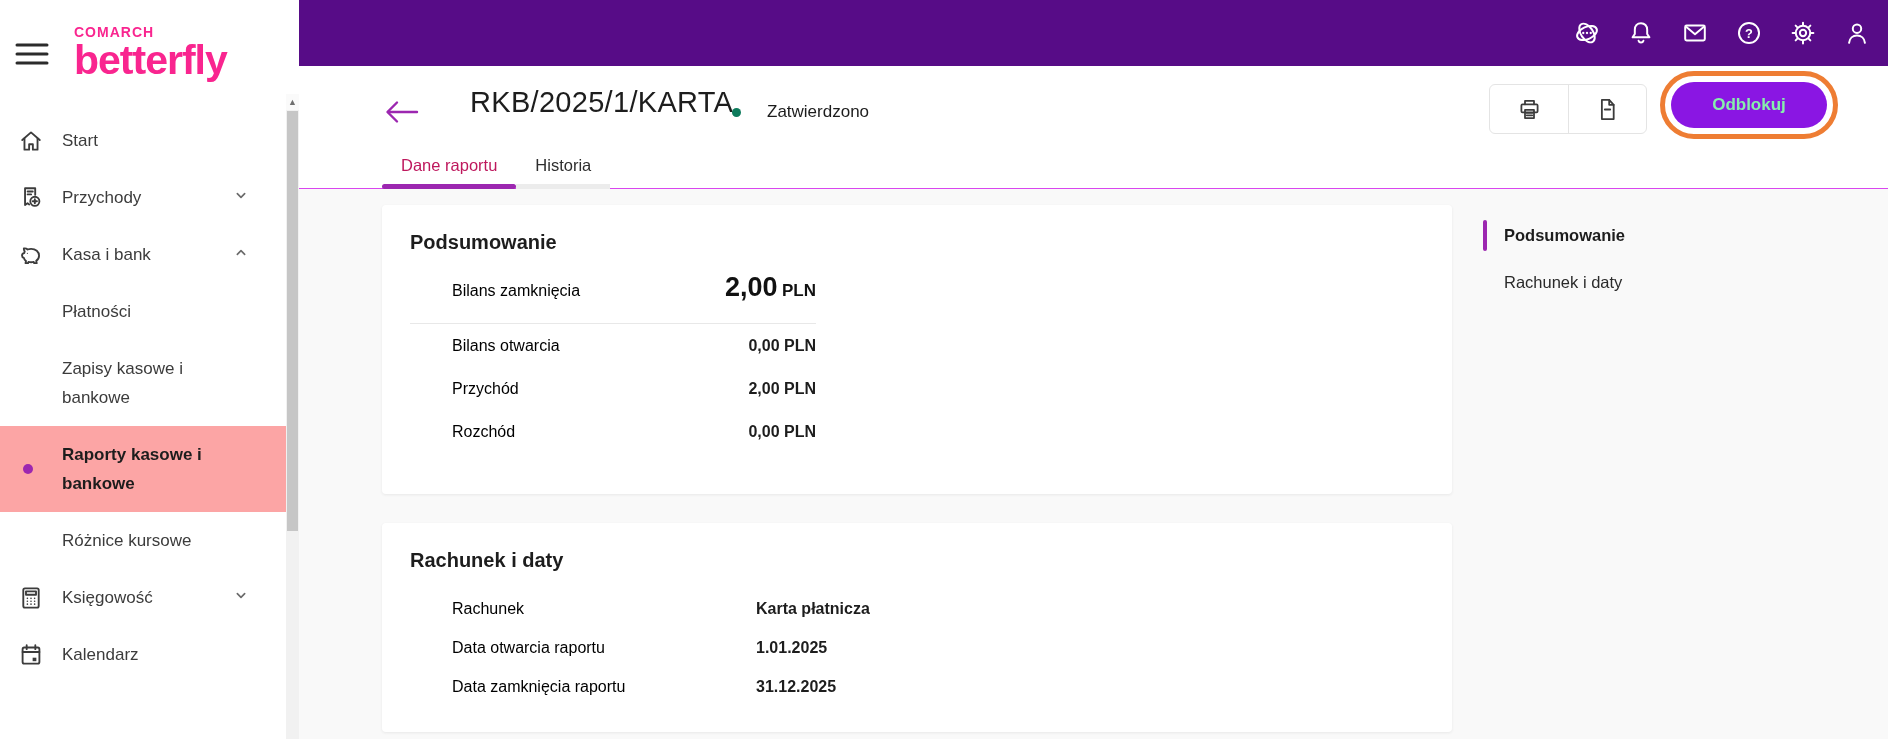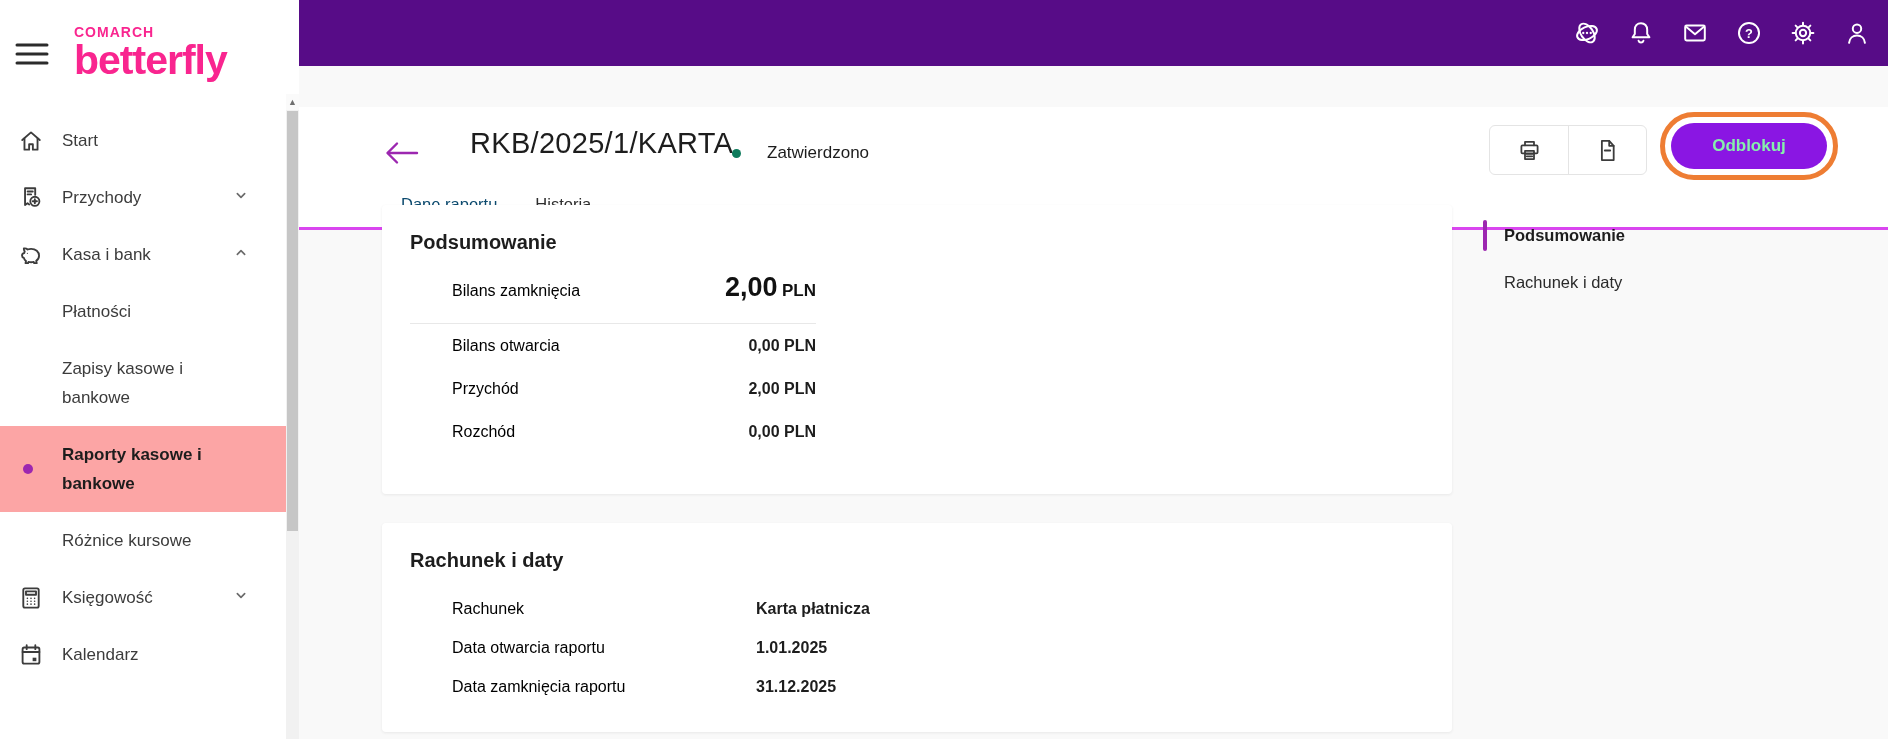--- a/index.html
+++ b/index.html
@@ -43,21 +43,21 @@
                           width:10px; height:10px; border-radius:50%; background:#9C27B0; }
 
   .scrollbar { position:absolute; top:94px; bottom:0; right:0; width:13px; background:#f1f1f1; }
   .sb-arrow { height:16px; background:#fafafa; color:#6f6f6f; font-size:9px;
               display:flex; align-items:center; justify-content:center; }
   .sb-thumb { position:absolute; top:17px; left:1px; right:1px; height:420px; background:#c6c6c6; }
 
   
   .main { position:absolute; left:299px; top:66px; width:1589px; height:673px; background:#F9F9F9; }
   .page-header { position:absolute; top:0; left:0; right:0; height:123px; background:#fff;
-                 border-bottom:3px solid #d946ef;margin-top:41px; }
+                 border-bottom:1px solid #d946ef; }
   .back { position:absolute; left:84px; top:31px; background:none; border:none; }
   .back svg { width:38px; height:30px; stroke:#9C27B0; fill:none; stroke-width:2.4;
               stroke-linecap:round; stroke-linejoin:round; }
   .page-title { position:absolute; left:171px; top:20px; font-size:29px; font-weight:500;
                 color:#1D1D1D; letter-spacing:.3px; }
   .status { position:absolute; left:433px; top:36px; display:flex; align-items:center;
             gap:26px; font-size:17px; color:#1D1D1D; }
   .status .sdot { width:9px; height:9px; border-radius:50%; background:#0E7B5C; }
 
   .icon-group { position:absolute; right:241px; top:18px; display:flex;
@@ -70,21 +70,21 @@
 
   .ring { position:absolute; right:50px; top:5px; border:5px solid #EE7D33;
           border-radius:40px; padding:6px; }
   .unlock { width:156px; height:46px; border-radius:23px; background:#8A16E3;
             color:#86efac; font-size:17px; font-weight:bold; border:none; }
 
   .tabs { position:absolute; left:83px; bottom:-1px; display:flex; }
   .tab { position:relative; padding:0 19px 14px; font-size:16.5px; color:#2E2E2E; }
   .tab::after { content:""; position:absolute; left:0; right:0; bottom:0; height:5px;
                 background:#ECECEC; }
-  .tab.active { font-weight:500; color:#0c4a6e; }
+  .tab.active { font-weight:500; color:#be185d; }
   .tab.active::after { background:#9C27B0; border-radius:3px; }
 
   .card { position:absolute; left:83px; width:1070px; background:#fff; border-radius:4px;
           box-shadow:0 1px 3px rgba(33,33,33,.08); padding:26px 28px; }
   .card-summary { top:139px; height:289px; }
   .card-account { top:457px; height:209px; }
   .card h2 { font-size:20px; font-weight:bold; color:#1D1D1D; }
   .rows-wrap { width:406px; }
   .main-row { display:flex; justify-content:space-between; align-items:baseline; margin-top:18px; }
   .big { white-space:nowrap; }

